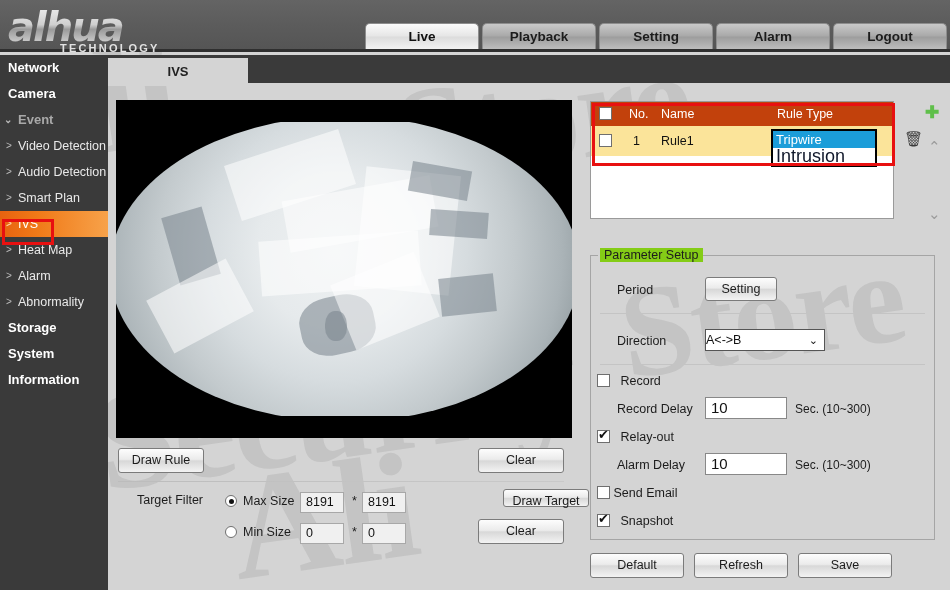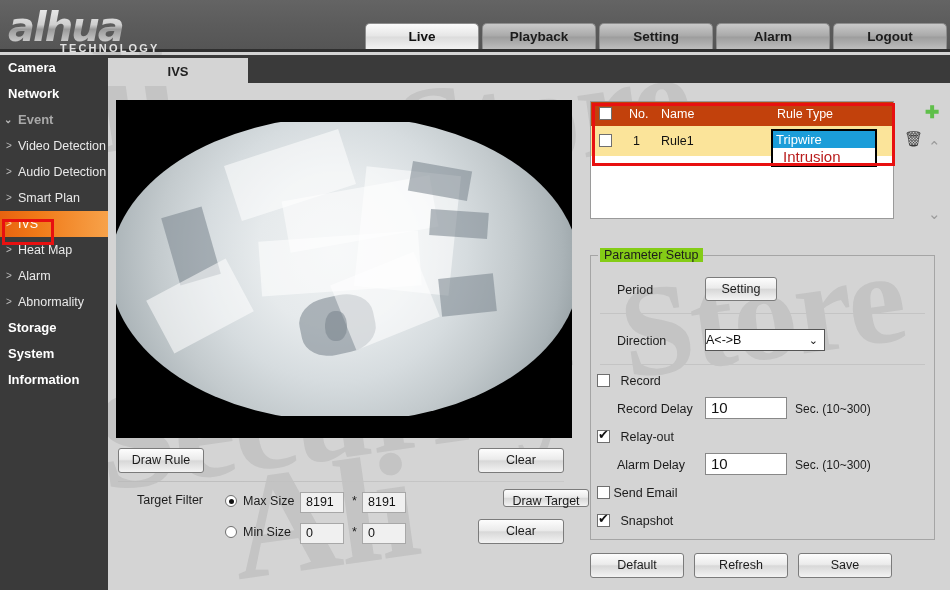--- a/index.html
+++ b/index.html
@@ -103,21 +103,21 @@
   #rule-head .hcell { position:absolute; top:0; line-height:24px; }
   .cb { width:13px; height:13px; border:1px solid #6f6f6f; background:#fff; display:inline-block;
         position:relative; }
   .cb.on::after { content:"✔"; position:absolute; left:0px; top:-4px; font-size:13px; color:#111; }
   #rule-row { position:absolute; left:0; top:24px; width:302px; height:30px;
               background:#fbe49a; font-size:12.5px; color:#111; }
   #rule-row .rcell { position:absolute; top:0; line-height:30px; }
   #dropdown { position:absolute; left:180px; top:27px; width:106px; border:2px solid #000;
               background:#fff; z-index:5; }
   #dd-sel { background:#1b9dd9; color:#fff; font-size:13px; line-height:17px; padding-left:3px; }
-  #dd-opt { background:#fff; color:#b91c1c; font-size:15px; line-height:17px; padding-left:3px;margin-left:7px; }
+  #dd-opt { background:#fff; color:#0f172a; font-size:18px; line-height:17px; padding-left:3px; }
   #add-icon { position:absolute; left:925px; top:104px; font-size:17px; color:#5fbf4a;
               font-weight:bold; cursor:pointer; line-height:17px; }
   #scr-up { position:absolute; left:928px; top:138px; color:#9a9a9a; font-size:15px; cursor:pointer; }
   #scr-dn { position:absolute; left:928px; top:205px; color:#9a9a9a; font-size:15px; cursor:pointer; }
   #del-icon { position:absolute; left:904px; top:130px; font-size:15px; color:#3a3a3a; cursor:pointer; }
   #rule-annot { position:absolute; left:592px; top:103px; width:303px; height:63px;
                 border:3px solid #e81010; pointer-events:none; z-index:6; }
 
   
   #param { position:absolute; left:590px; top:255px; width:345px; height:285px;
@@ -164,24 +164,24 @@
       <div class="tab">Alarm</div>
       <div class="tab">Logout</div>
     </div>
   </div>
 
   <div id="subbar"></div>
   <div id="ivs-tab">IVS</div>
 
   <div id="sidebar">
     <div class="nav top">
+      <span>Network</span>
+    </div>
+    <div class="nav top">
       <span>Camera</span>
-    </div>
-    <div class="nav top">
-      <span>Network</span>
     </div>
     <div class="nav group">
       <span class="caret">⌄</span>
       <span style="margin-left:10px">Event</span>
     </div>
     <div class="nav sub">
       <span class="caret">&gt;</span>
       <span>Video Detection</span>
     </div>
     <div class="nav sub">

